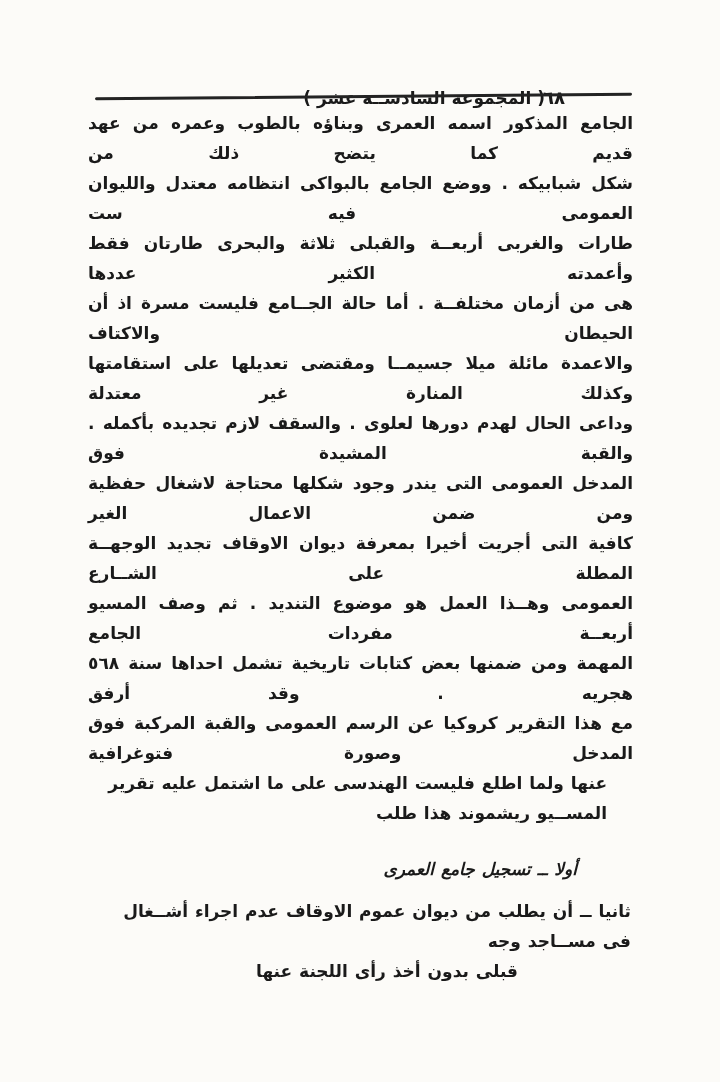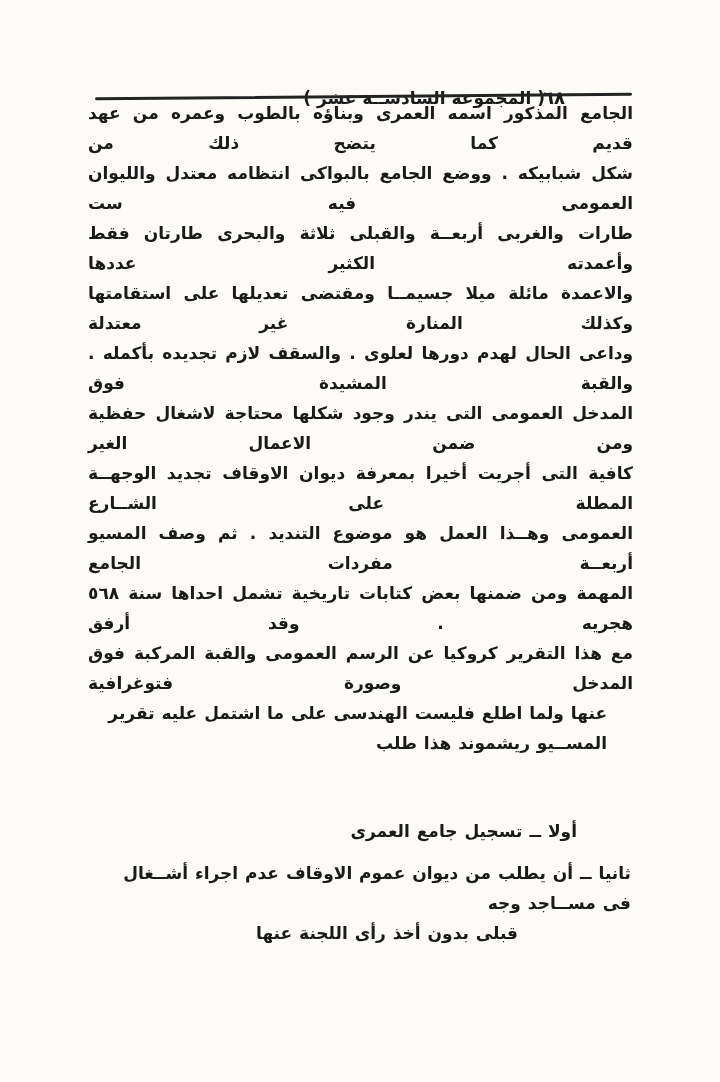--- a/index.html
+++ b/index.html
@@ -37,33 +37,33 @@
   }
   
   .text-block {
     direction: rtl;
     width: 545px;
     margin: 0 87px 0 88px; 
     font-size: 17px; font-weight: bold;
     line-height: 30px;
     word-spacing: 1px;
   }
-  .para { }
+  .para { margin-top: 10px; }
   .para .line {
     text-align: justify;
     text-align-last: justify;
   }
   .para .line:last-child {
     text-align: right;
     text-align-last: right;
   }
   [data-name="paragraph-1"] .line:last-child { margin-right: 26px; }
   
   .item { text-align: right; line-height: 30px; }
-  .item-first { margin-top: 58px; margin-right: 56px; }
+  .item-first { margin-top: 26px; margin-right: 56px; font-style: italic; }
   .item-second-a { margin-top: 12px; margin-right: 2px; }
   .item-second-b { margin-right: 115px; }
 </style>
 </head>
 <body>
 
 <div class="page" data-name="book-page">
 
   <div class="header" data-name="page-header">
     <span class="header-title" data-name="header-journal-title">( المجموعة السادســة عشر )</span>
@@ -71,20 +71,21 @@
   </div>
 
   <div class="rule" data-name="header-divider-rule"></div>
 
   <div class="text-block" data-name="main-text-block">
 
     <div class="para" data-name="paragraph-1">
         <div class="line" data-name="text-line">الجامع المذكور اسمه العمرى  وبناؤه بالطوب وعمره من عهد قديم كما يتضح ذلك من</div>
         <div class="line" data-name="text-line">شكل شبابيكه . ووضع الجامع بالبواكى انتظامه معتدل والليوان العمومى فيه ست</div>
         <div class="line" data-name="text-line">طارات والغربى أربعــة والقبلى ثلاثة والبحرى طارتان فقط وأعمدته الكثير عددها</div>
+        <div class="line" data-name="text-line">هى من أزمان مختلفــة . أما حالة الجــامع فليست مسرة اذ أن الحيطان والاكتاف</div>
         <div class="line" data-name="text-line">والاعمدة مائلة ميلا جسيمــا ومقتضى تعديلها على استقامتها  وكذلك المنارة غير معتدلة</div>
         <div class="line" data-name="text-line">وداعى الحال لهدم دورها لعلوى . والسقف لازم تجديده بأكمله . والقبة المشيدة فوق</div>
         <div class="line" data-name="text-line">المدخل العمومى التى يندر وجود شكلها محتاجة لاشغال حفظية ومن ضمن الاعمال الغير</div>
         <div class="line" data-name="text-line">كافية التى أجريت أخيرا بمعرفة ديوان الاوقاف تجديد الوجهــة المطلة على الشــارع</div>
         <div class="line" data-name="text-line">العمومى وهــذا العمل هو موضوع التنديد . ثم وصف المسيو أربعــة مفردات الجامع</div>
         <div class="line" data-name="text-line">المهمة ومن ضمنها بعض كتابات تاريخية تشمل احداها سنة ٥٦٨ هجريه . وقد أرفق</div>
         <div class="line" data-name="text-line">مع هذا التقرير كروكيا عن الرسم العمومى والقبة المركبة فوق المدخل وصورة فتوغرافية</div>
         <div class="line" data-name="text-line">عنها  ولما اطلع فليست الهندسى على ما اشتمل عليه تقرير المســيو ريشموند هذا طلب</div>
       </div>
 

